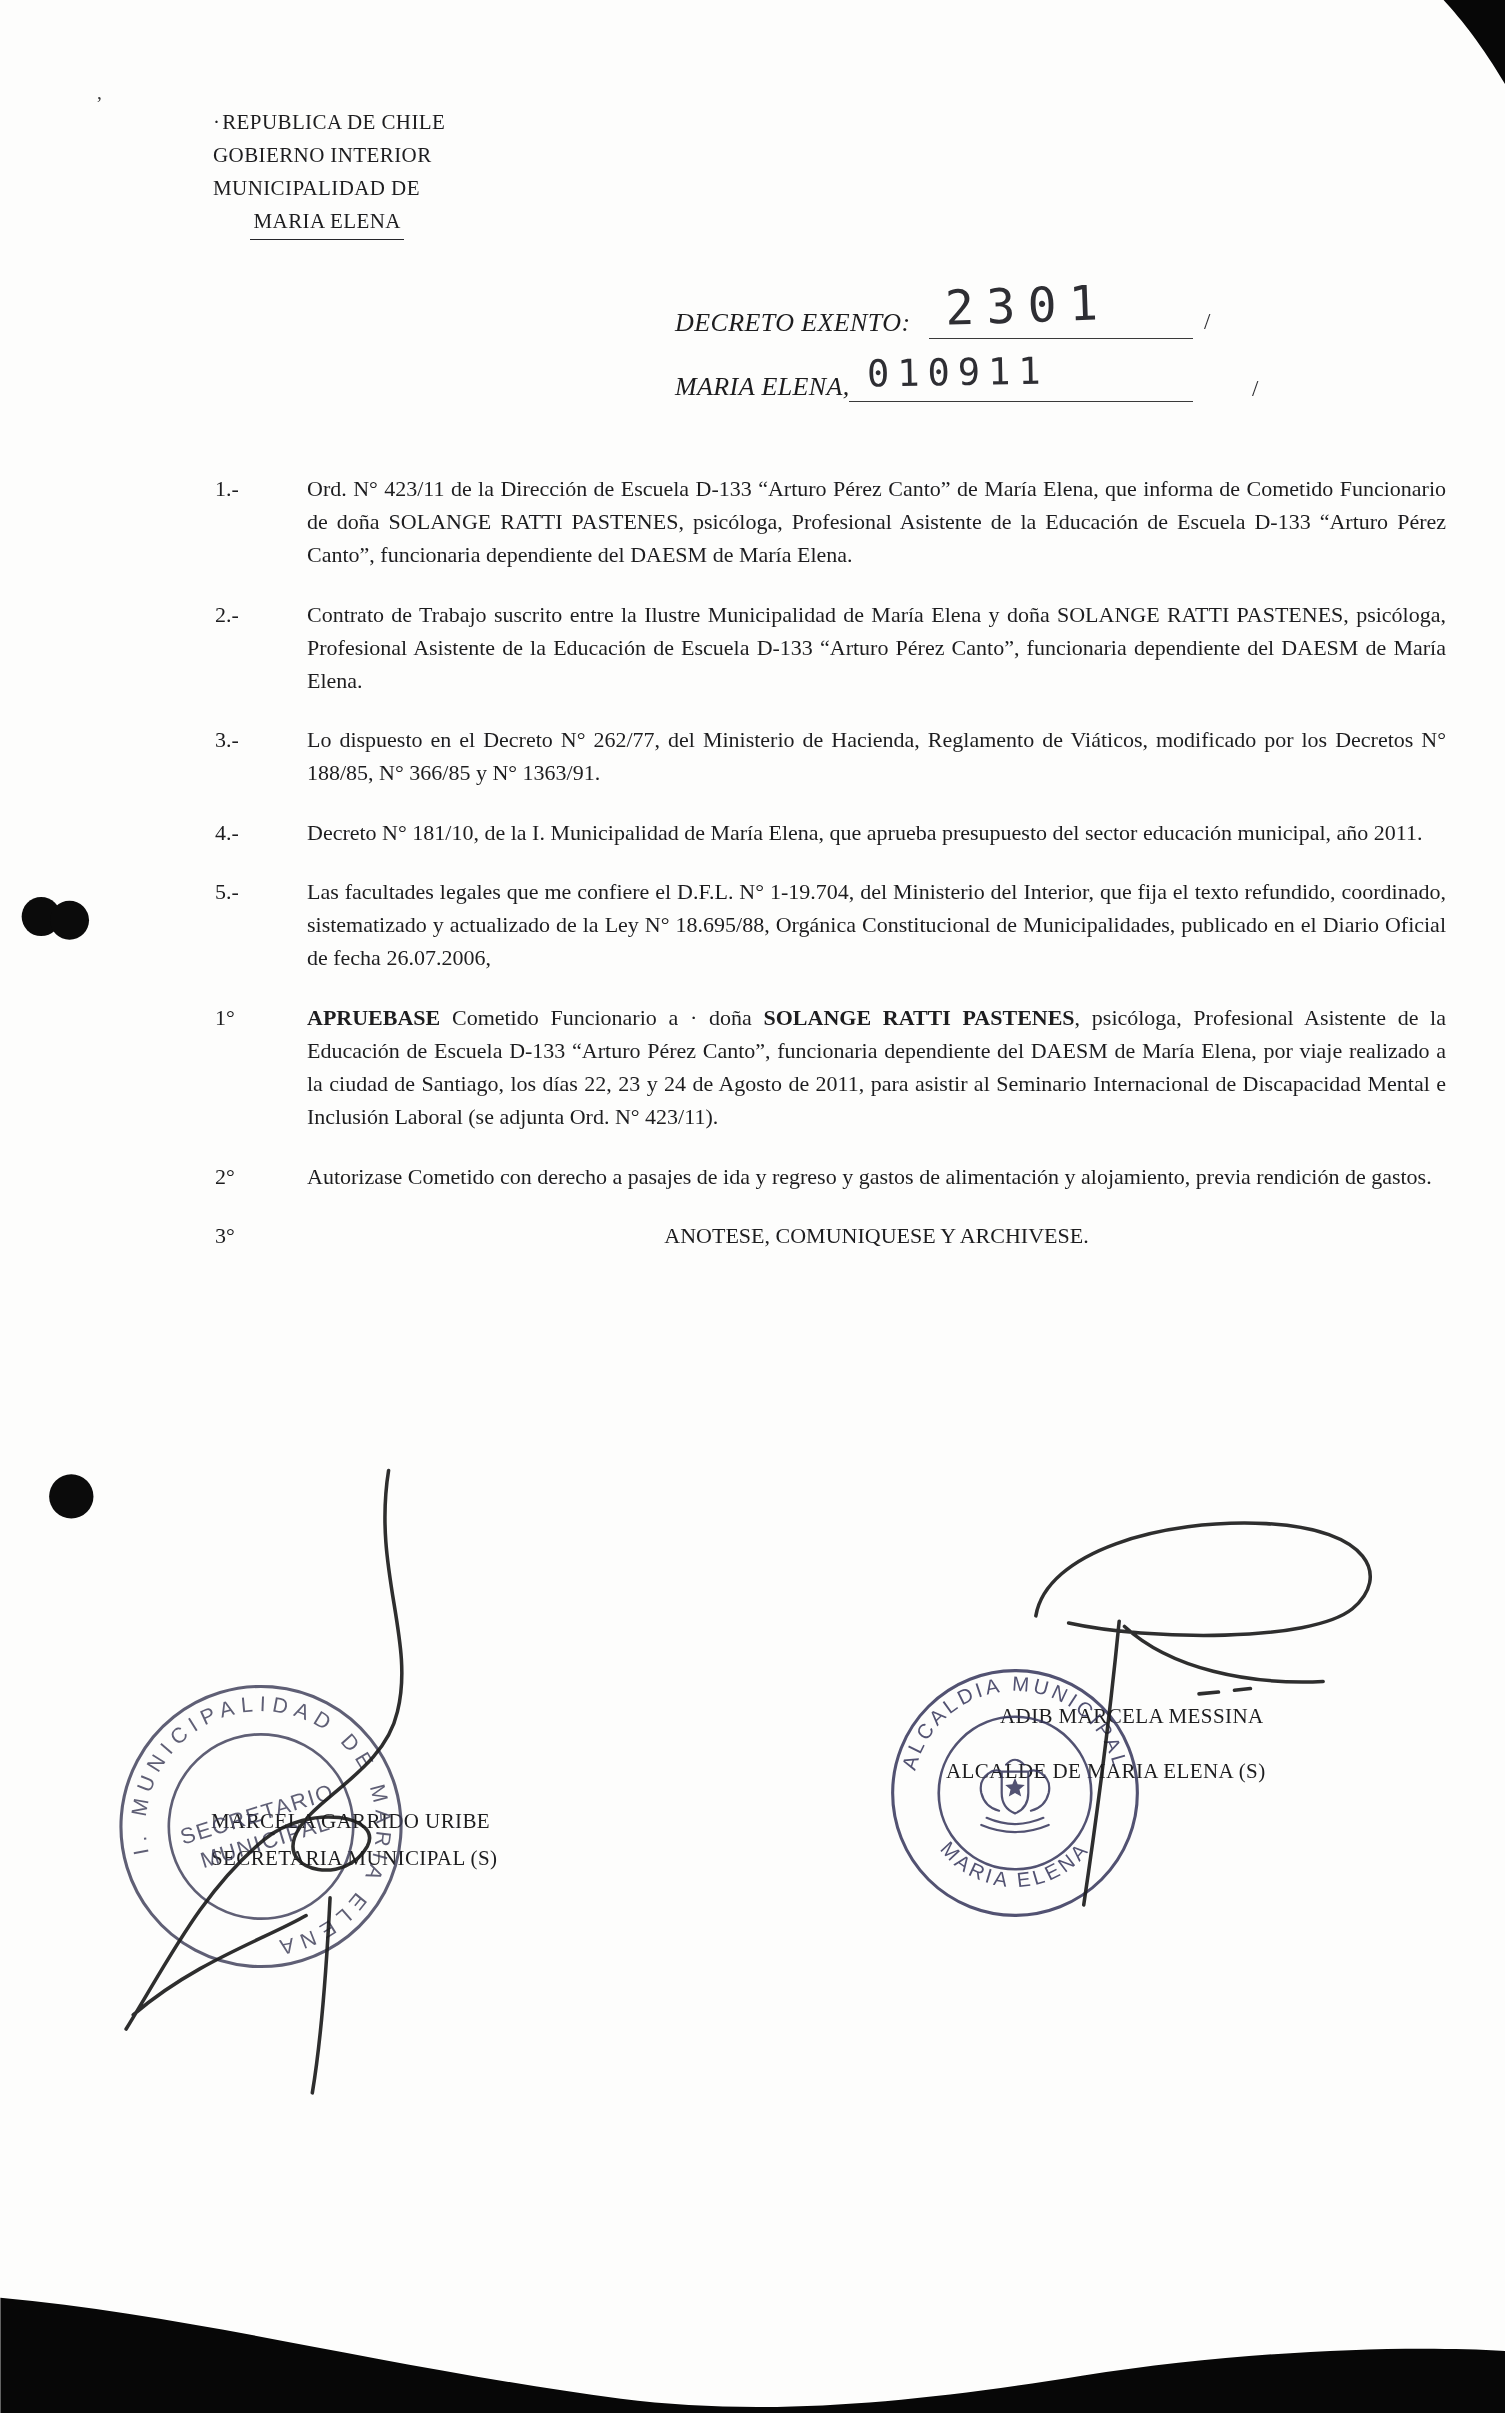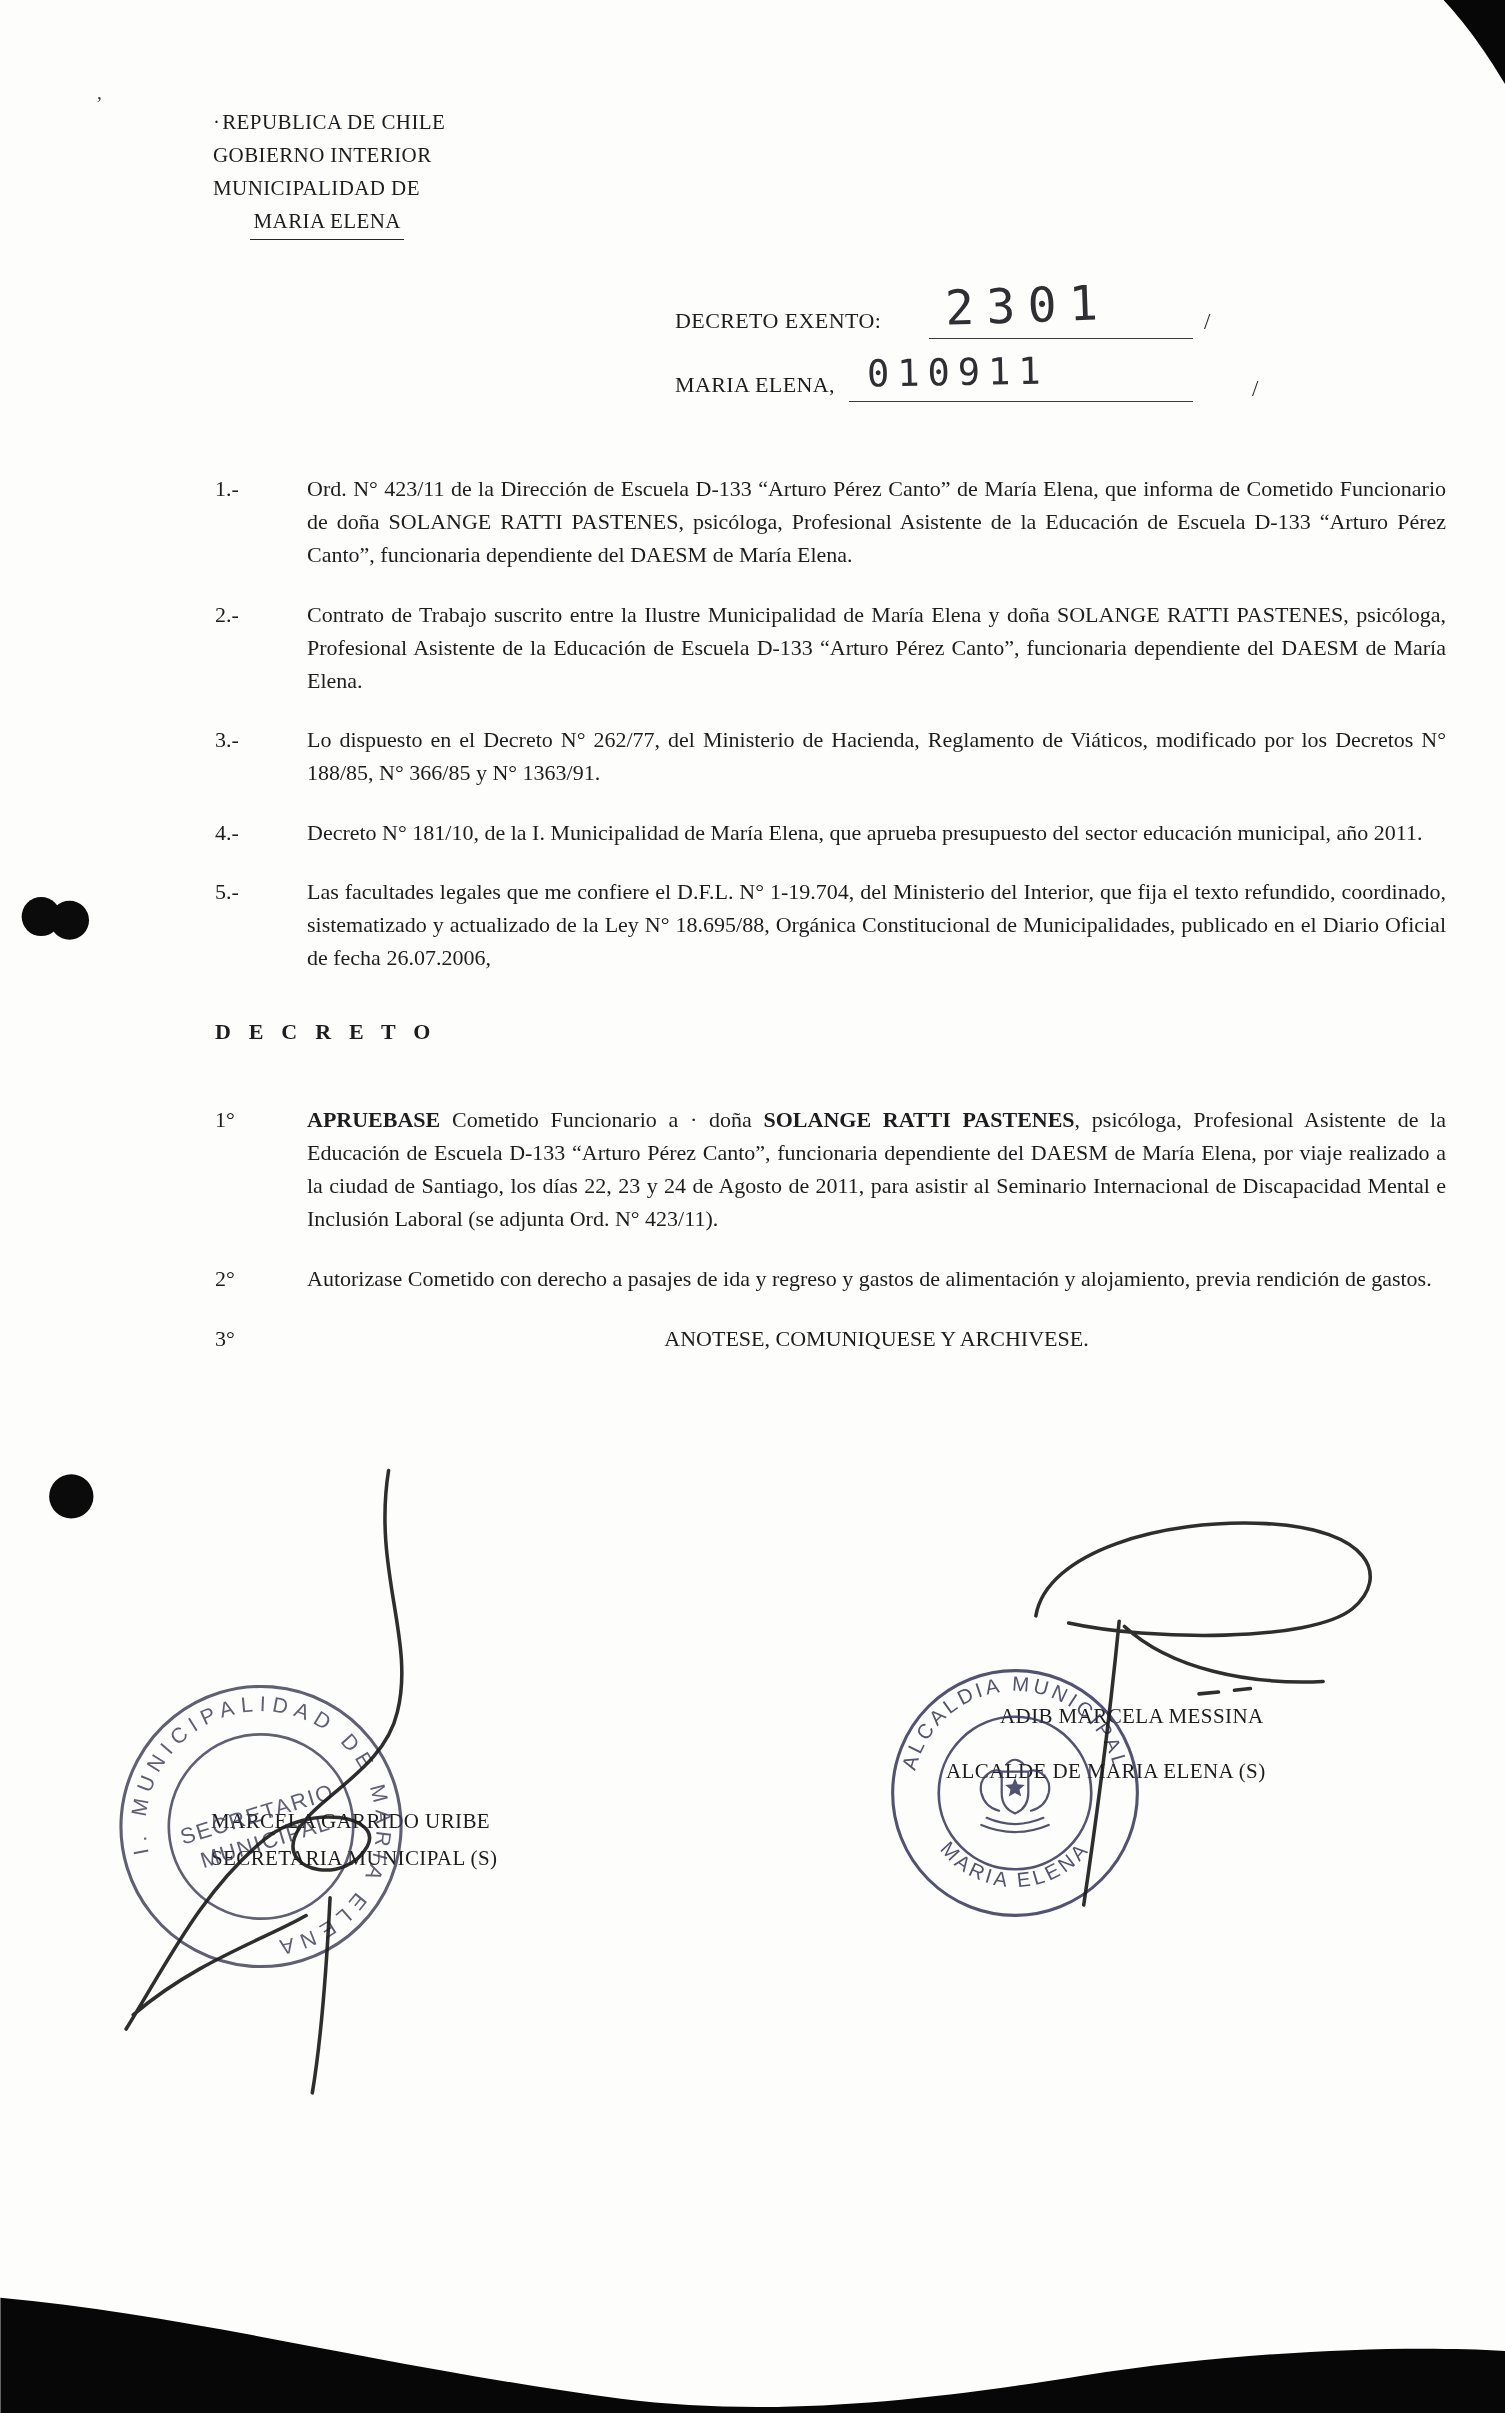--- a/index.html
+++ b/index.html
@@ -13,21 +13,21 @@
   .abs { position:absolute; }
   .noi { pointer-events:none; }
 
   
   .letterhead { position:absolute; left:213px; top:106px; font-size:21px; line-height:33px; letter-spacing:0.4px; }
   .lh-city { width:max-content; margin-left:37px; border-bottom:1.8px solid #26262a; padding:0 3.5px 0.9px 3.5px; }
   .speck { position:absolute; left:-117px; top:-19.5px; font-size:19.5px; color:#333; }
   .lh-dot { margin-right:1.8px; }
 
   
-  .doc-label { font-size:22px; letter-spacing:0.4px; }
+  .doc-label { font-size:26px; letter-spacing:0.4px;font-style:italic; }
   .stamp-num { font-family:"DejaVu Sans Mono",monospace; color:#2e2e33; white-space:nowrap; }
   .decreto-number { font-size:48px; letter-spacing:12.4px; transform:rotate(-2deg); }
   .date-stamp { font-size:37px; letter-spacing:8px; transform:rotate(-1deg); }
   .hr-line { border-bottom:1.8px solid #3a3a3a; height:0; }
   .slash { font-size:23px; color:#2a2a2e; }
 
   
   .main-col { position:absolute; left:215px; top:472px; width:1231px; font-size:22px; line-height:33px; }
   .vistos { margin-bottom:30px; letter-spacing:0.3px; }
   .item { display:flex; margin-bottom:26.6px; }
@@ -82,21 +82,20 @@
     </div>
     <div class="item">
       <div class="item-num">4.-</div>
       <div class="item-text">Decreto N° 181/10, de la I. Municipalidad de María Elena, que aprueba presupuesto del sector educación municipal, año 2011.</div>
     </div>
     <div class="item">
       <div class="item-num">5.-</div>
       <div class="item-text">Las facultades legales que me confiere el D.F.L. N° 1-19.704, del Ministerio del Interior, que fija el texto refundido, coordinado, sistematizado y actualizado de la Ley N° 18.695/88, Orgánica Constitucional de Municipalidades, publicado en el Diario Oficial de fecha 26.07.2006,</div>
     </div>
 
-    <div class="decreto-heading">D E C R E T O</div>
 
     <div class="item">
       <div class="item-num">1°</div>
       <div class="item-text"><span class="b">APRUEBASE</span><span> Cometido Funcionario a  ·  doña </span><span class="b">SOLANGE RATTI  PASTENES</span><span>, psicóloga, Profesional    Asistente de la   Educación de Escuela D-133 “Arturo Pérez Canto”,  funcionaria dependiente del DAESM de María Elena,  por viaje realizado a la ciudad de Santiago, los días 22, 23 y 24 de Agosto de 2011, para asistir al Seminario Internacional de Discapacidad Mental e Inclusión Laboral (se  adjunta Ord. N° 423/11).</span></div>
     </div>
     <div class="item">
       <div class="item-num">2°</div>
       <div class="item-text">Autorizase Cometido con derecho a pasajes de ida y regreso y gastos de alimentación y alojamiento, previa rendición de gastos.</div>
     </div>
     <div class="item">

